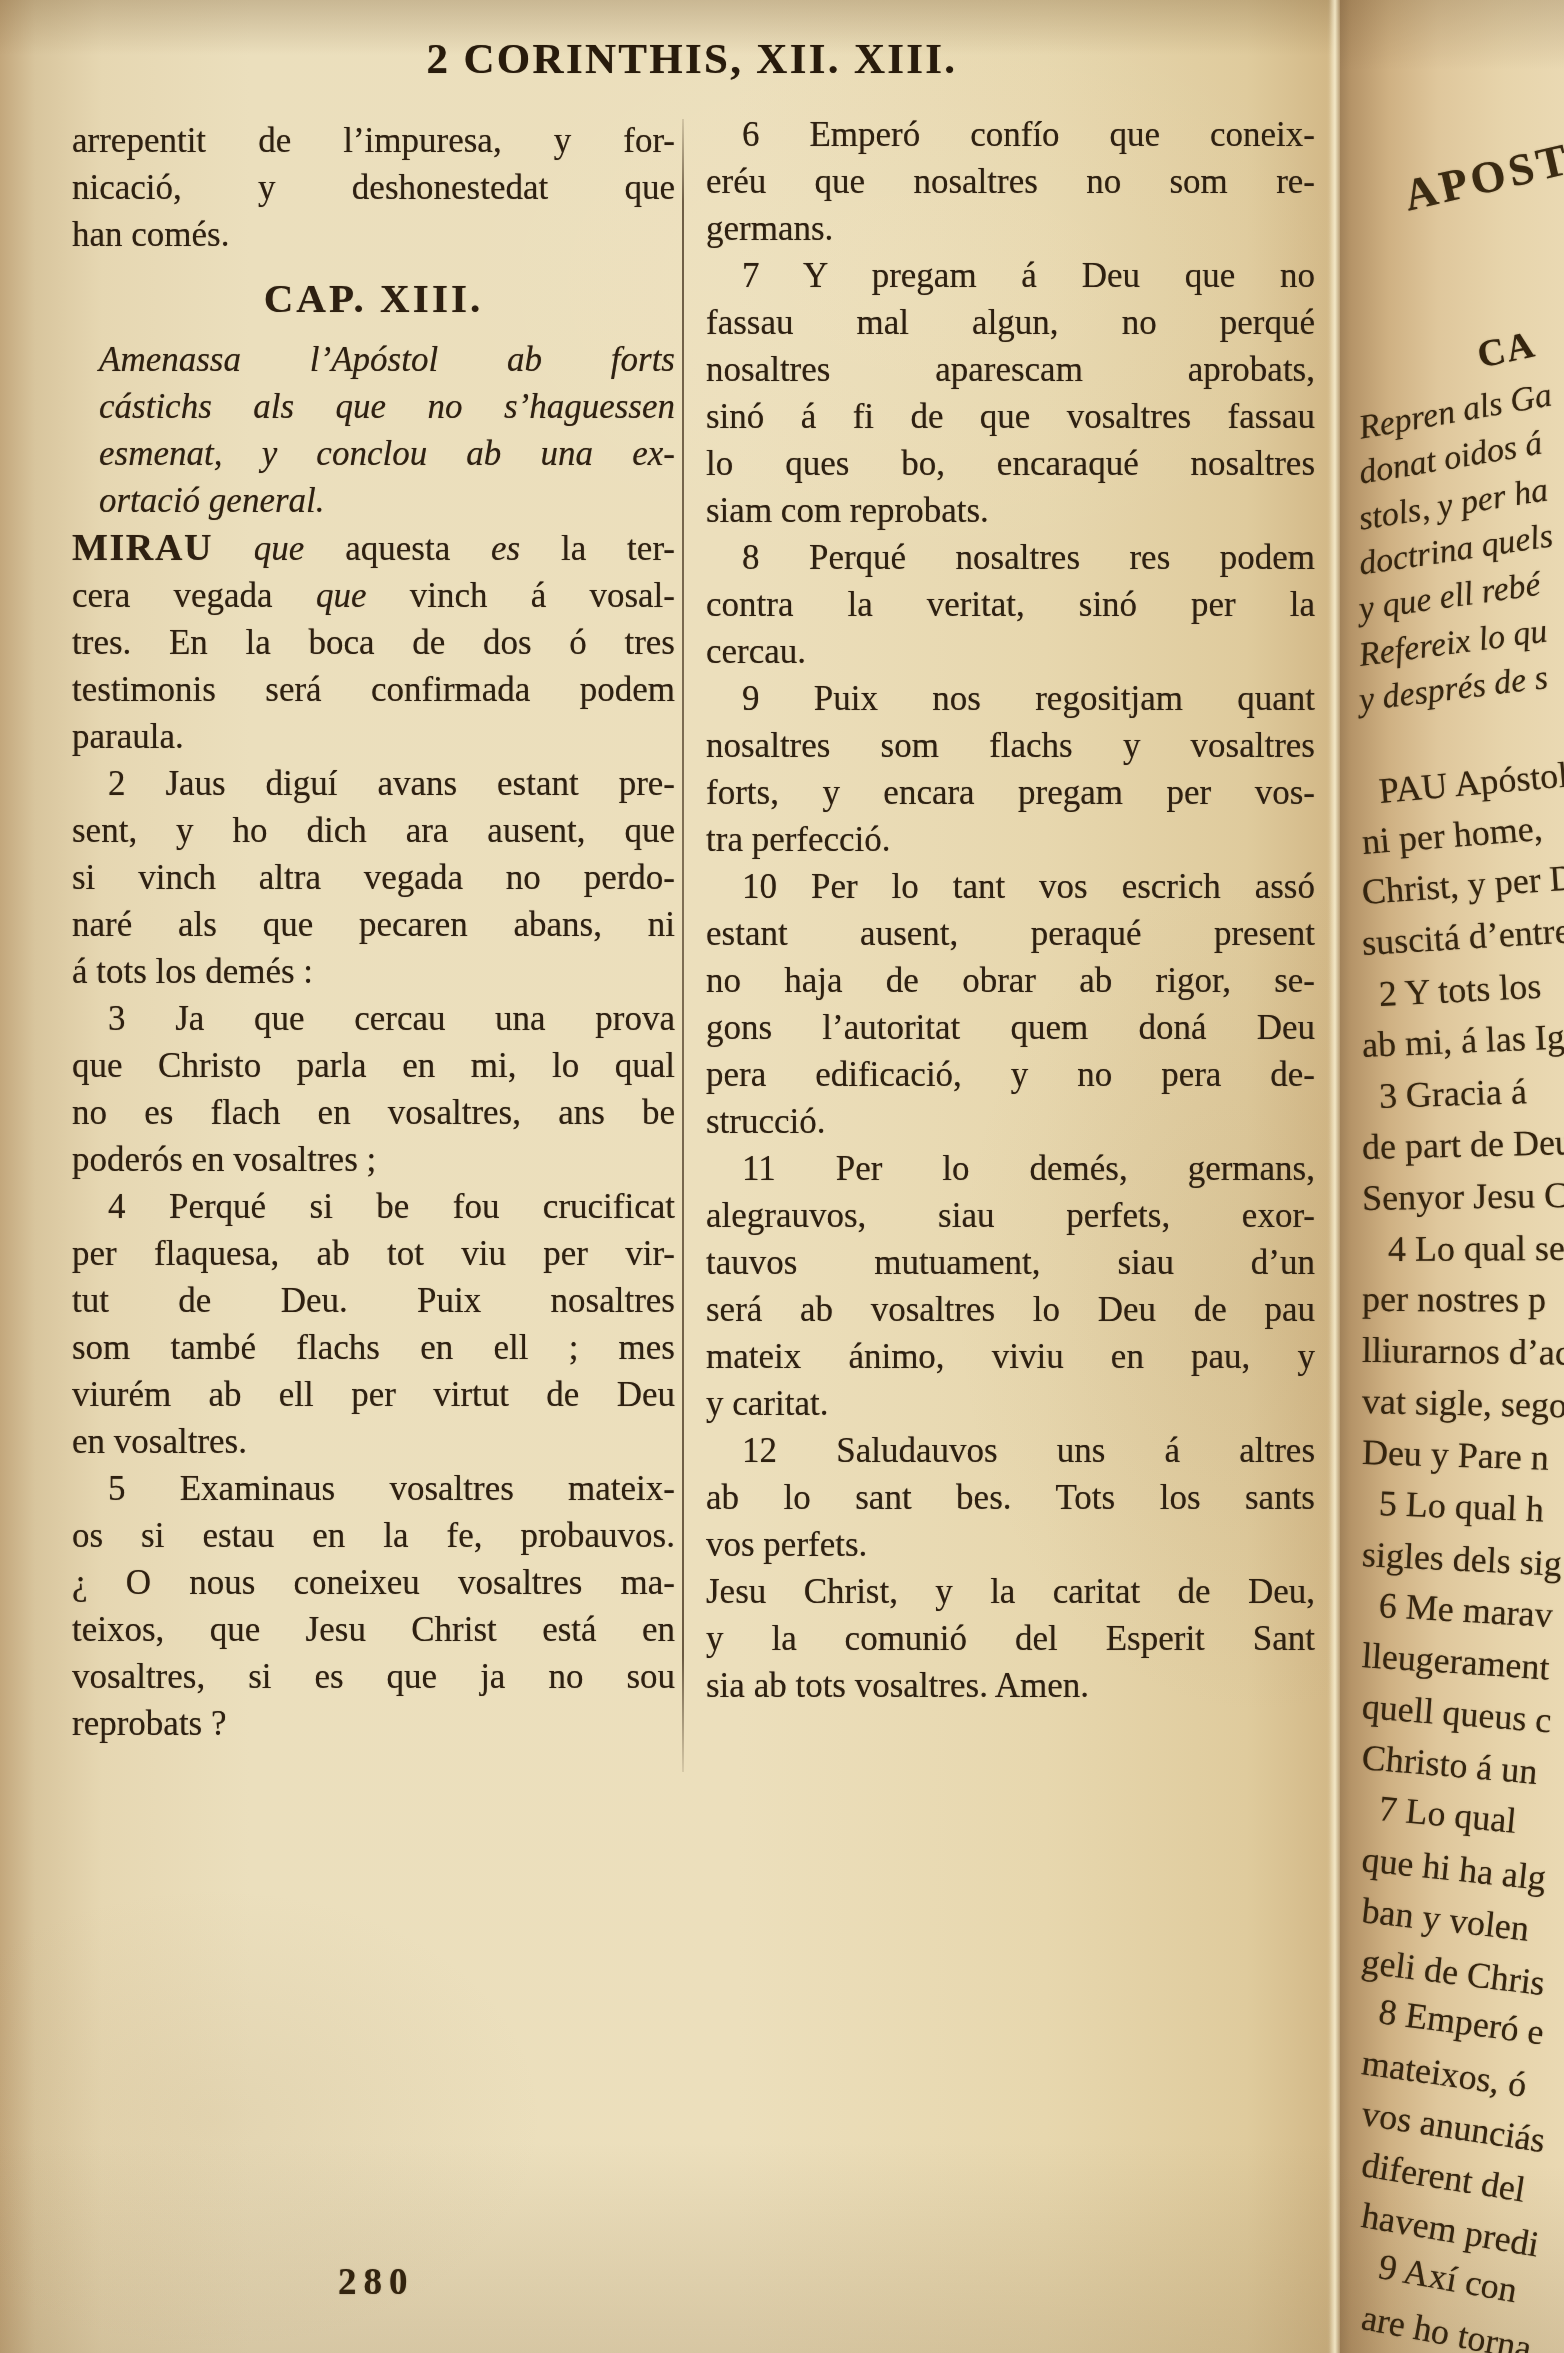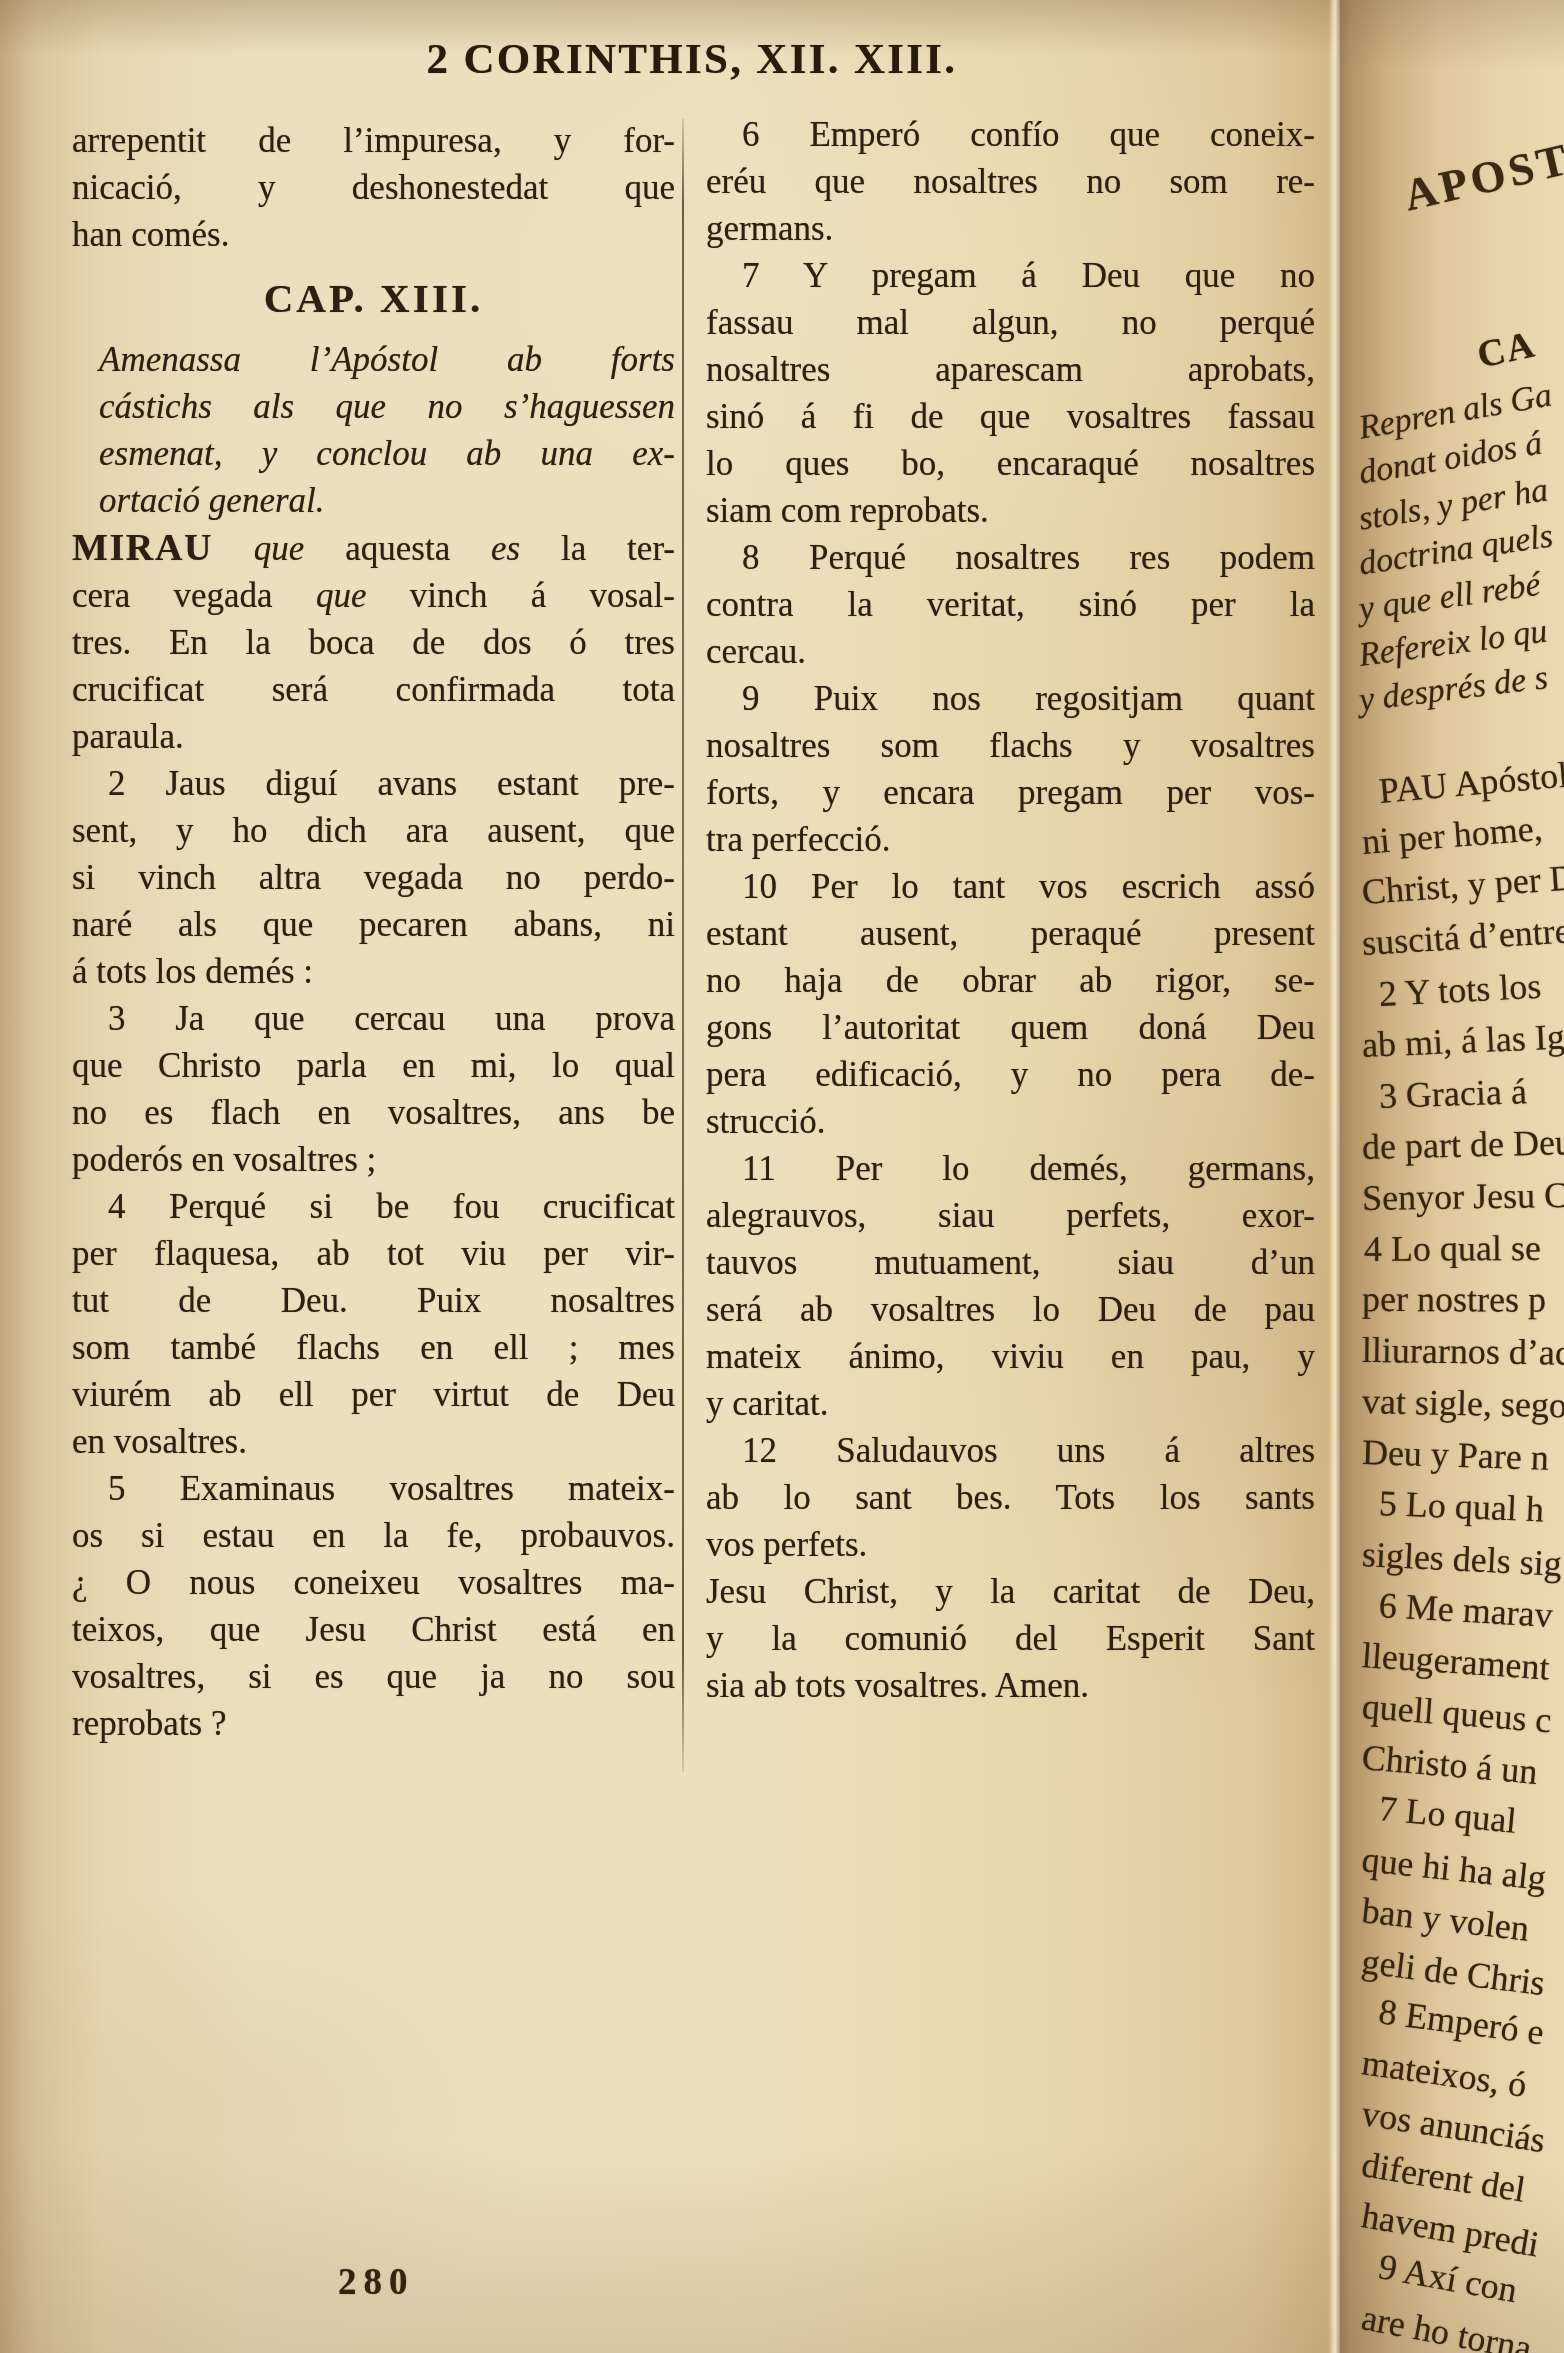--- a/index.html
+++ b/index.html
@@ -121,21 +121,21 @@
       <div class="fline k-summary" style="left: 19px; top: 679px; transform: rotate(-7deg);">y després de s</div>
       <div class="fline k-verse" style="left: 39px; top: 771px; transform: rotate(-5deg);">PAU Apóstol,</div>
       <div class="fline k-text" style="left: 22px; top: 822px; transform: rotate(-4.48deg);">ni per home,</div>
       <div class="fline k-text" style="left: 22px; top: 872px; transform: rotate(-3.96deg);">Christ, y per D</div>
       <div class="fline k-text" style="left: 22px; top: 923px; transform: rotate(-3.44deg);">suscitá d’entrel</div>
       <div class="fline k-verse" style="left: 39px; top: 974px; transform: rotate(-2.92deg);">2 Y tots los</div>
       <div class="fline k-text" style="left: 22px; top: 1025px; transform: rotate(-2.4deg);">ab mi, á las Ig</div>
       <div class="fline k-verse" style="left: 39px; top: 1076px; transform: rotate(-1.88deg);">3 Gracia á</div>
       <div class="fline k-text" style="left: 22px; top: 1127px; transform: rotate(-1.36deg);">de part de Deu</div>
       <div class="fline k-text" style="left: 22px; top: 1178px; transform: rotate(-0.84deg);">Senyor Jesu C</div>
-      <div class="fline k-verse" style="left: 24px; top: 1229px; transform: rotate(-0.32deg);">4 Lo qual se</div>
+      <div class="fline k-verse" style="left: 48px; top: 1229px; transform: rotate(-0.32deg);">4 Lo qual se</div>
       <div class="fline k-text" style="left: 22px; top: 1279px; transform: rotate(0.2deg);">per nostres p</div>
       <div class="fline k-text" style="left: 22px; top: 1330px; transform: rotate(0.72deg);">lliurarnos d’ac</div>
       <div class="fline k-text" style="left: 22px; top: 1381px; transform: rotate(1.24deg);">vat sigle, sego</div>
       <div class="fline k-text" style="left: 22px; top: 1432px; transform: rotate(1.76deg);">Deu y Pare n</div>
       <div class="fline k-verse" style="left: 39px; top: 1483px; transform: rotate(2.28deg);">5 Lo qual h</div>
       <div class="fline k-text" style="left: 22px; top: 1534px; transform: rotate(2.8deg);">sigles dels sig</div>
       <div class="fline k-verse" style="left: 39px; top: 1585px; transform: rotate(3.32deg);">6 Me marav</div>
       <div class="fline k-text" style="left: 22px; top: 1635px; transform: rotate(3.84deg);">lleugerament</div>
       <div class="fline k-text" style="left: 22px; top: 1686px; transform: rotate(4.36deg);">quell queus c</div>
       <div class="fline k-text" style="left: 22px; top: 1737px; transform: rotate(4.88deg);">Christo á un</div>
@@ -165,21 +165,21 @@
         <div class="line">Amenassa l’Apóstol ab forts</div>
         <div class="line">cástichs als que no s’haguessen</div>
         <div class="line">esmenat, y conclou ab una ex-</div>
         <div class="line last">ortació general.</div>
       </div>
     <div>
         <div class="verse">
           <div class="line"><b>MIRAU</b> <i>que</i> aquesta <i>es</i> la ter-</div>
           <div class="line">cera vegada <i>que</i> vinch á vosal-</div>
           <div class="line">tres. En la boca de dos ó tres</div>
-          <div class="line">crucificat será confirmada tota</div>
+          <div class="line">testimonis será confirmada podem</div>
           <div class="line last">paraula.</div>
         </div>
         <div class="verse">
           <div class="line first">2 Jaus diguí avans estant pre-</div>
           <div class="line">sent, y ho dich ara ausent, que</div>
           <div class="line">si vinch altra vegada no perdo-</div>
           <div class="line">naré als que pecaren abans, ni</div>
           <div class="line last">á tots los demés :</div>
         </div>
         <div class="verse">

